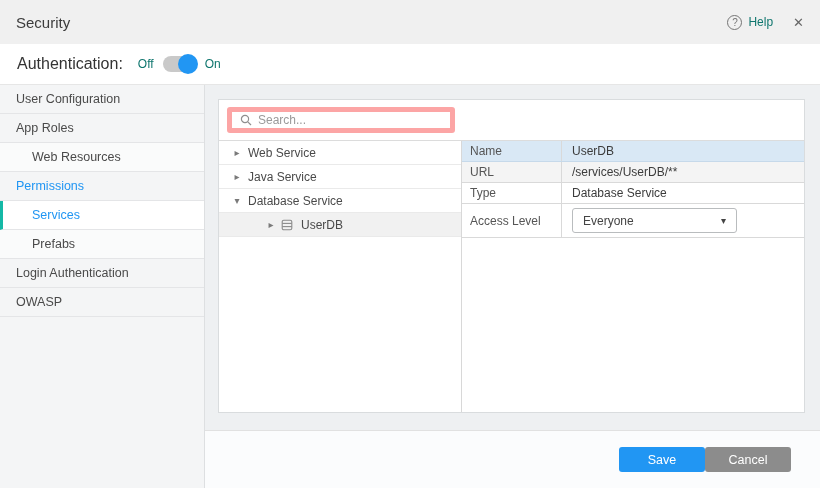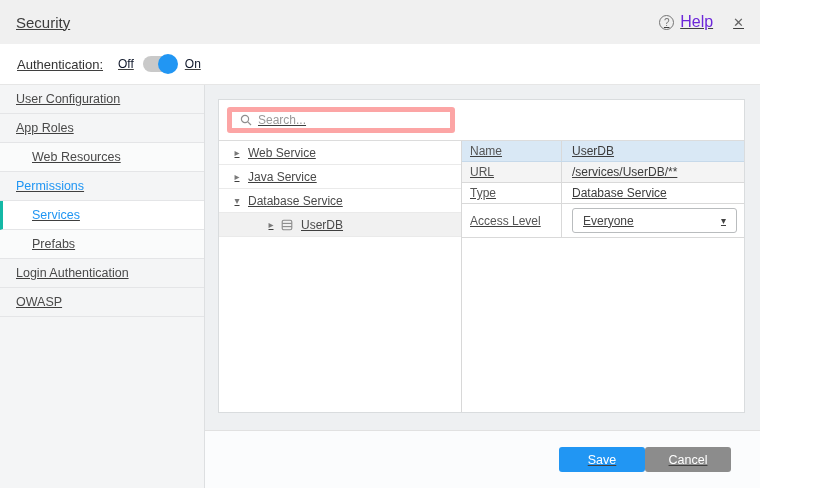--- a/index.html
+++ b/index.html
@@ -1,35 +1,35 @@
 <!DOCTYPE html>
 <html><head>
 <meta charset="utf-8">
 <style>
   * { margin:0; padding:0; box-sizing:border-box; }
   html,body { width:820px; height:488px; overflow:hidden; background:#fff;
     font-family:"Liberation Sans","DejaVu Sans",sans-serif; color:#3f3f3f; }
 
-  .app { width:760px; height:488px; display:flex; flex-direction:column;text-decoration:underline; }
+  .app { width:820px; height:488px; display:flex; flex-direction:column; }
 
   
   .titlebar { height:44px; background:#f0f0f0; display:flex; align-items:center;
     padding:0 16px; flex:0 0 auto; }
   .title { font-size:15px; color:#3c3c3c; }
   .titlebar-right { margin-left:auto; display:flex; align-items:center; }
   .help-icon { width:15px; height:15px; border:1px solid #757575; border-radius:50%;
     color:#757575; font-size:10px; line-height:13px; text-align:center; cursor:pointer; }
-  .help-label { font-size:16px; color:#6d28d9; margin-left:6px; cursor:pointer; }
+  .help-label { font-size:12px; color:#0f766e; margin-left:6px; cursor:pointer; }
   .close-icon { font-size:13px; color:#666; margin-left:20px; cursor:pointer; }
 
   
   .auth-row { height:41px; background:#fff; border-bottom:1px solid #e6e6e6;
     display:flex; align-items:center; padding:0 17px; flex:0 0 auto; }
-  .auth-label { font-size:13px; color:#333; }
-  .toggle-side-label { font-size:12px; color:#0f172a; }
+  .auth-label { font-size:16px; color:#333; }
+  .toggle-side-label { font-size:12px; color:#0f766e; }
   .off-label { margin-left:15px; }
   .toggle { width:33px; height:16px; border-radius:8px; background:#c9c9c9;
     margin:0 9px; position:relative; cursor:pointer; }
   .toggle-knob { width:20px; height:20px; border-radius:50%; background:#2196f3;
     position:absolute; right:-2px; top:-2px; }
 
   
   .main { flex:1; display:flex; min-height:0; }
 
   

